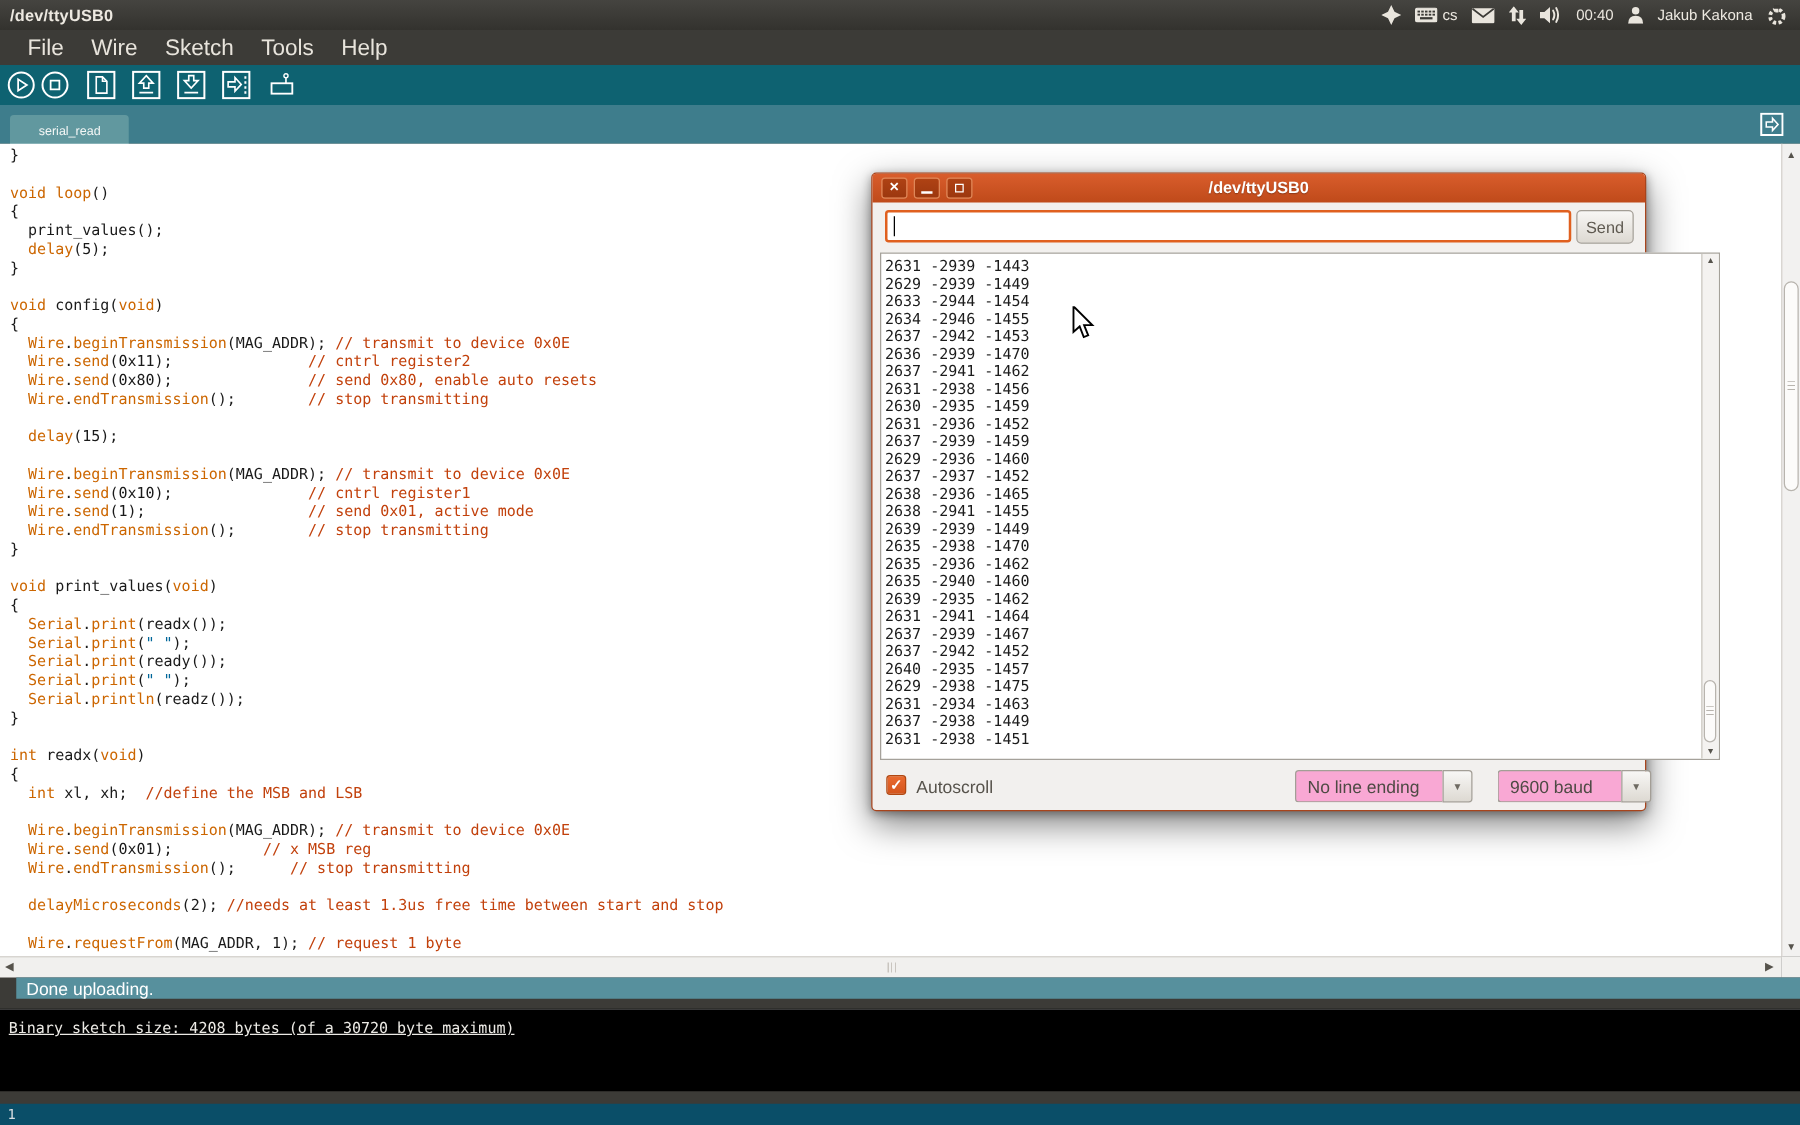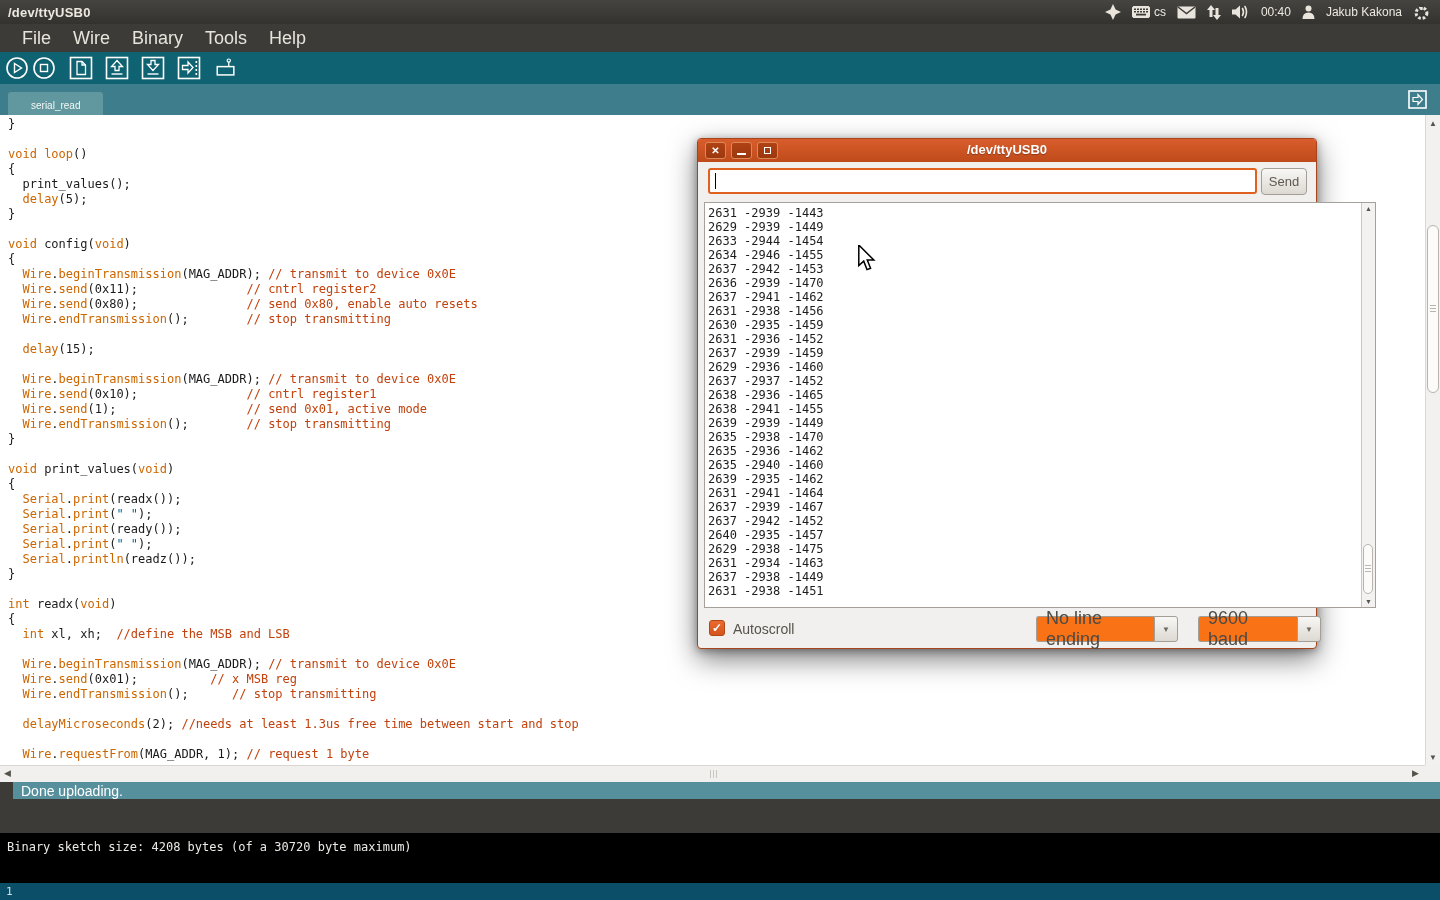--- a/index.html
+++ b/index.html
@@ -65,23 +65,23 @@
               background:#F1F0EE; border-top:1px solid #DAD7D2; }
   .h-arrow { position:absolute; top:2px; color:#56534C; font-size:9px; }
   .h-grip { position:absolute; left:710px; top:4px; width:9px; height:8px;
             background:repeating-linear-gradient(90deg,#C9C5BF 0 1px, transparent 1px 3px); }
   .corner { position:absolute; top:765px; left:1425px; width:15px; height:17px; background:#F1F0EE; }
 
   
   .statusbar { position:absolute; top:782px; left:13px; width:1440px; height:17px;
                background:#57909D; color:#FFFFFF; font-size:14px;
                display:flex; align-items:center; padding-left:8px; }
-  .console { position:absolute; top:832px; left:0; width:1440px; height:66px; background:#000000;
+  .console { position:absolute; top:807px; left:0; width:1440px; height:66px; background:#000000;
              color:#ECEAE5; font-family:"DejaVu Sans Mono", monospace; font-size:12px;
-             padding:7px 0 0 7px; border-top:1px solid #3a3a3a; }
+             padding:7px 0 0 7px; border-top:1px solid #3a3a3a;text-decoration:underline; }
   .bottombar { position:absolute; top:883px; left:0; width:1440px; height:17px; background:#0A4E68;
                color:#D9DEE2; font-family:"DejaVu Sans Mono", monospace; font-size:11px;
                display:flex; align-items:center; padding-left:6px; }
 
   
   .sm { position:absolute; left:697px; top:138px; width:620px; height:511px;
         background:#F2F0EE; border:1px solid #A8441C; border-radius:4px;
         box-shadow:0 10px 28px rgba(0,0,0,.5), 0 2px 8px rgba(0,0,0,.35); z-index:5; }
   .sm-titlebar { position:absolute; top:0; left:0; right:0; height:23px;
                  background:linear-gradient(#D95D2C,#BF4A1A);
@@ -116,23 +116,23 @@
   .sm-vthumb { position:absolute; left:1px; top:341px; width:10px; height:50px;
                background:#FCFBFA; border:1px solid #B8B4AE; border-radius:6px; }
 
   .sm-check { position:absolute; left:11px; top:481px; width:16px; height:16px;
               background:linear-gradient(#EA6A2F,#D4551D); border:1px solid #B14711;
               border-radius:3px; color:#FFFFFF; font-size:12px; font-weight:bold;
               display:flex; align-items:center; justify-content:center; line-height:1; }
   .sm-autoscroll { position:absolute; left:35px; top:482px; font-size:14px; color:#57534C; }
 
   .dd { position:absolute; display:flex; height:26px; }
-  .dd-field { background:#f97316; border:1px solid #A39E96; border-right:none;
+  .dd-field { background:#f9a8d4; border:1px solid #A39E96; border-right:none;
               border-radius:3px 0 0 3px; display:flex; align-items:center;
-              padding:0 9px; font-size:18px; color:#4E4A44; }
+              padding:0 9px; font-size:14px; color:#4E4A44; }
   .dd-btn { width:24px; background:linear-gradient(#F8F7F5,#DDD9D2);
             border:1px solid #A39E96; border-radius:0 3px 3px 0;
             display:flex; align-items:center; justify-content:center;
             color:#6E6A62; font-size:8px; }
   .dd-lineending { left:338px; top:477px; }
   .dd-lineending .dd-field { width:118px; }
   .dd-baud { left:489px; top:477px;margin-left:11px; }
   .dd-baud .dd-field { width:99px; }
 
   .cursor { position:absolute; left:857px; top:245px; z-index:9; }
@@ -202,21 +202,21 @@
           <rect x="7.3" y="0" width="2.4" height="6" fill="#E9E5DD"></rect>
           <rect x="6.2" y="0" width="4.6" height="3" fill="#3C3B37"></rect>
         </svg>
     </span>
   </div>
 </div>
 
 <div class="menubar">
     <span class="menu-item">File</span>
     <span class="menu-item">Wire</span>
-    <span class="menu-item">Binary</span>
+    <span class="menu-item">Sketch</span>
     <span class="menu-item">Tools</span>
     <span class="menu-item">Help</span>
   </div>
 
 <div class="toolbar">
   <span class="tb-btn">
     <svg width="24" height="24" viewBox="0 0 24 24">
         <circle cx="12" cy="12" r="10" fill="none" stroke="#fff" stroke-width="1.6"></circle>
         <polygon points="9.5,7.5 9.5,16.5 16.5,12" fill="none" stroke="#fff" stroke-width="1.4"></polygon>
       </svg>

